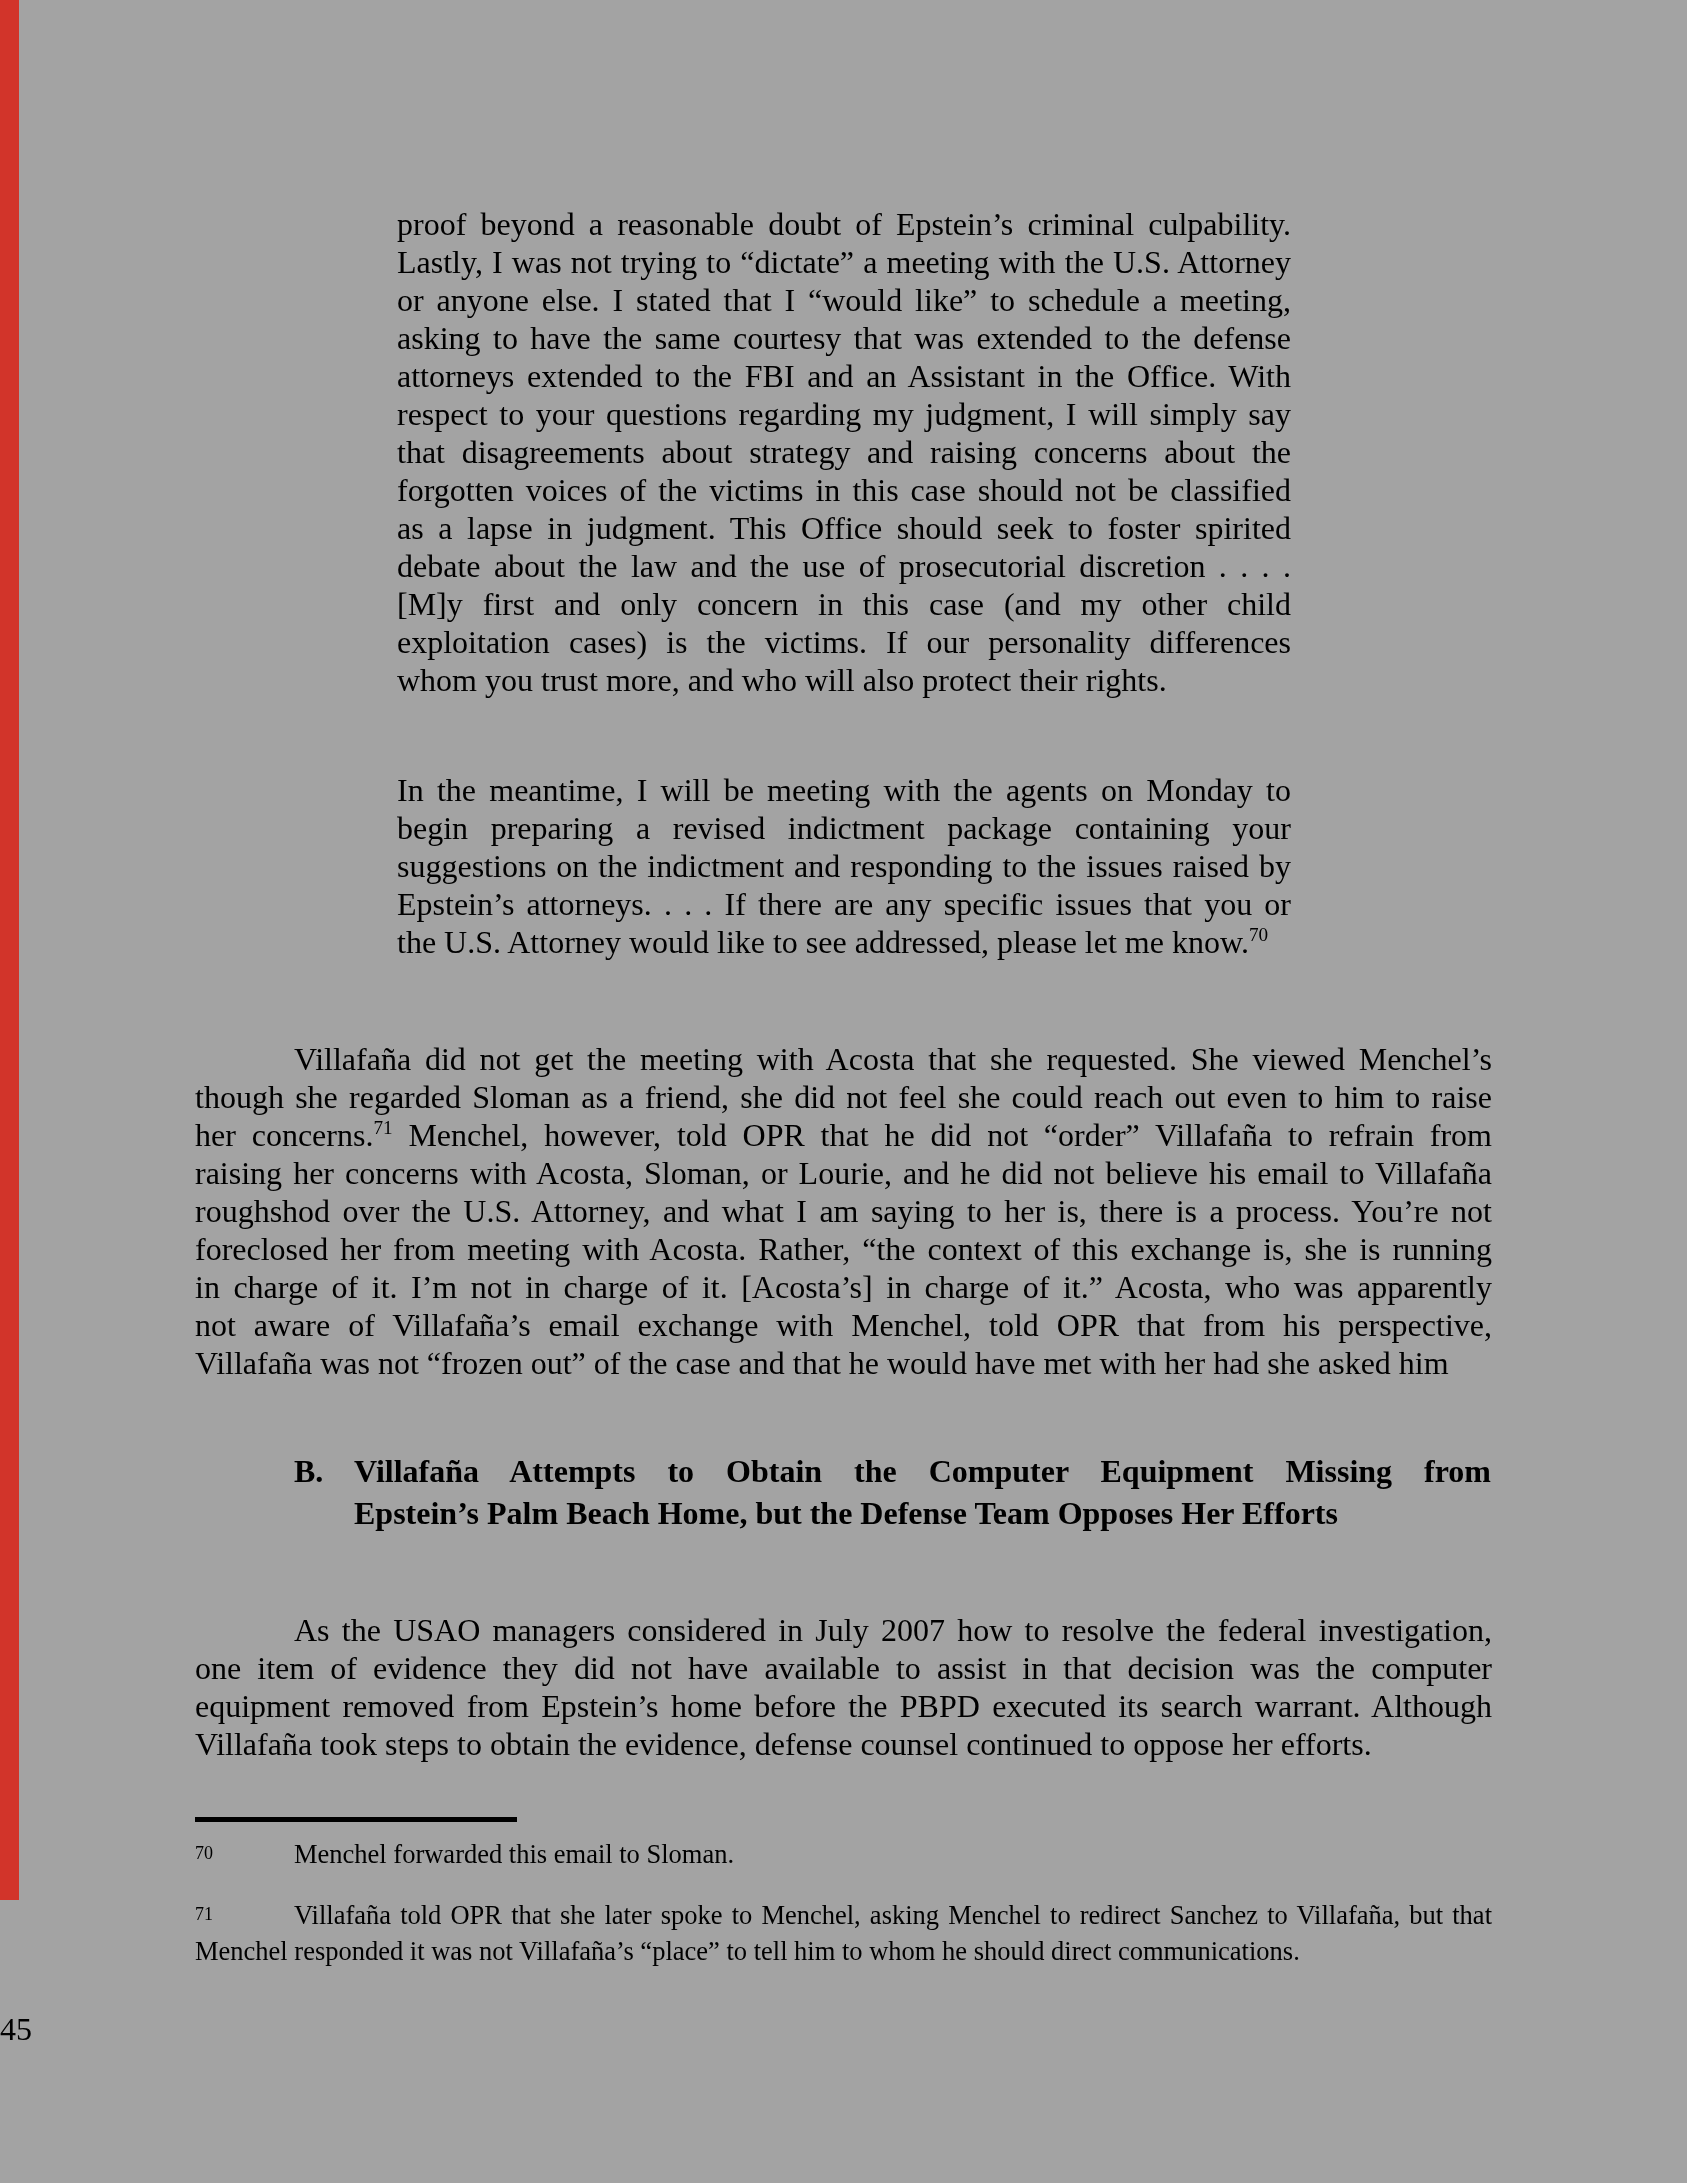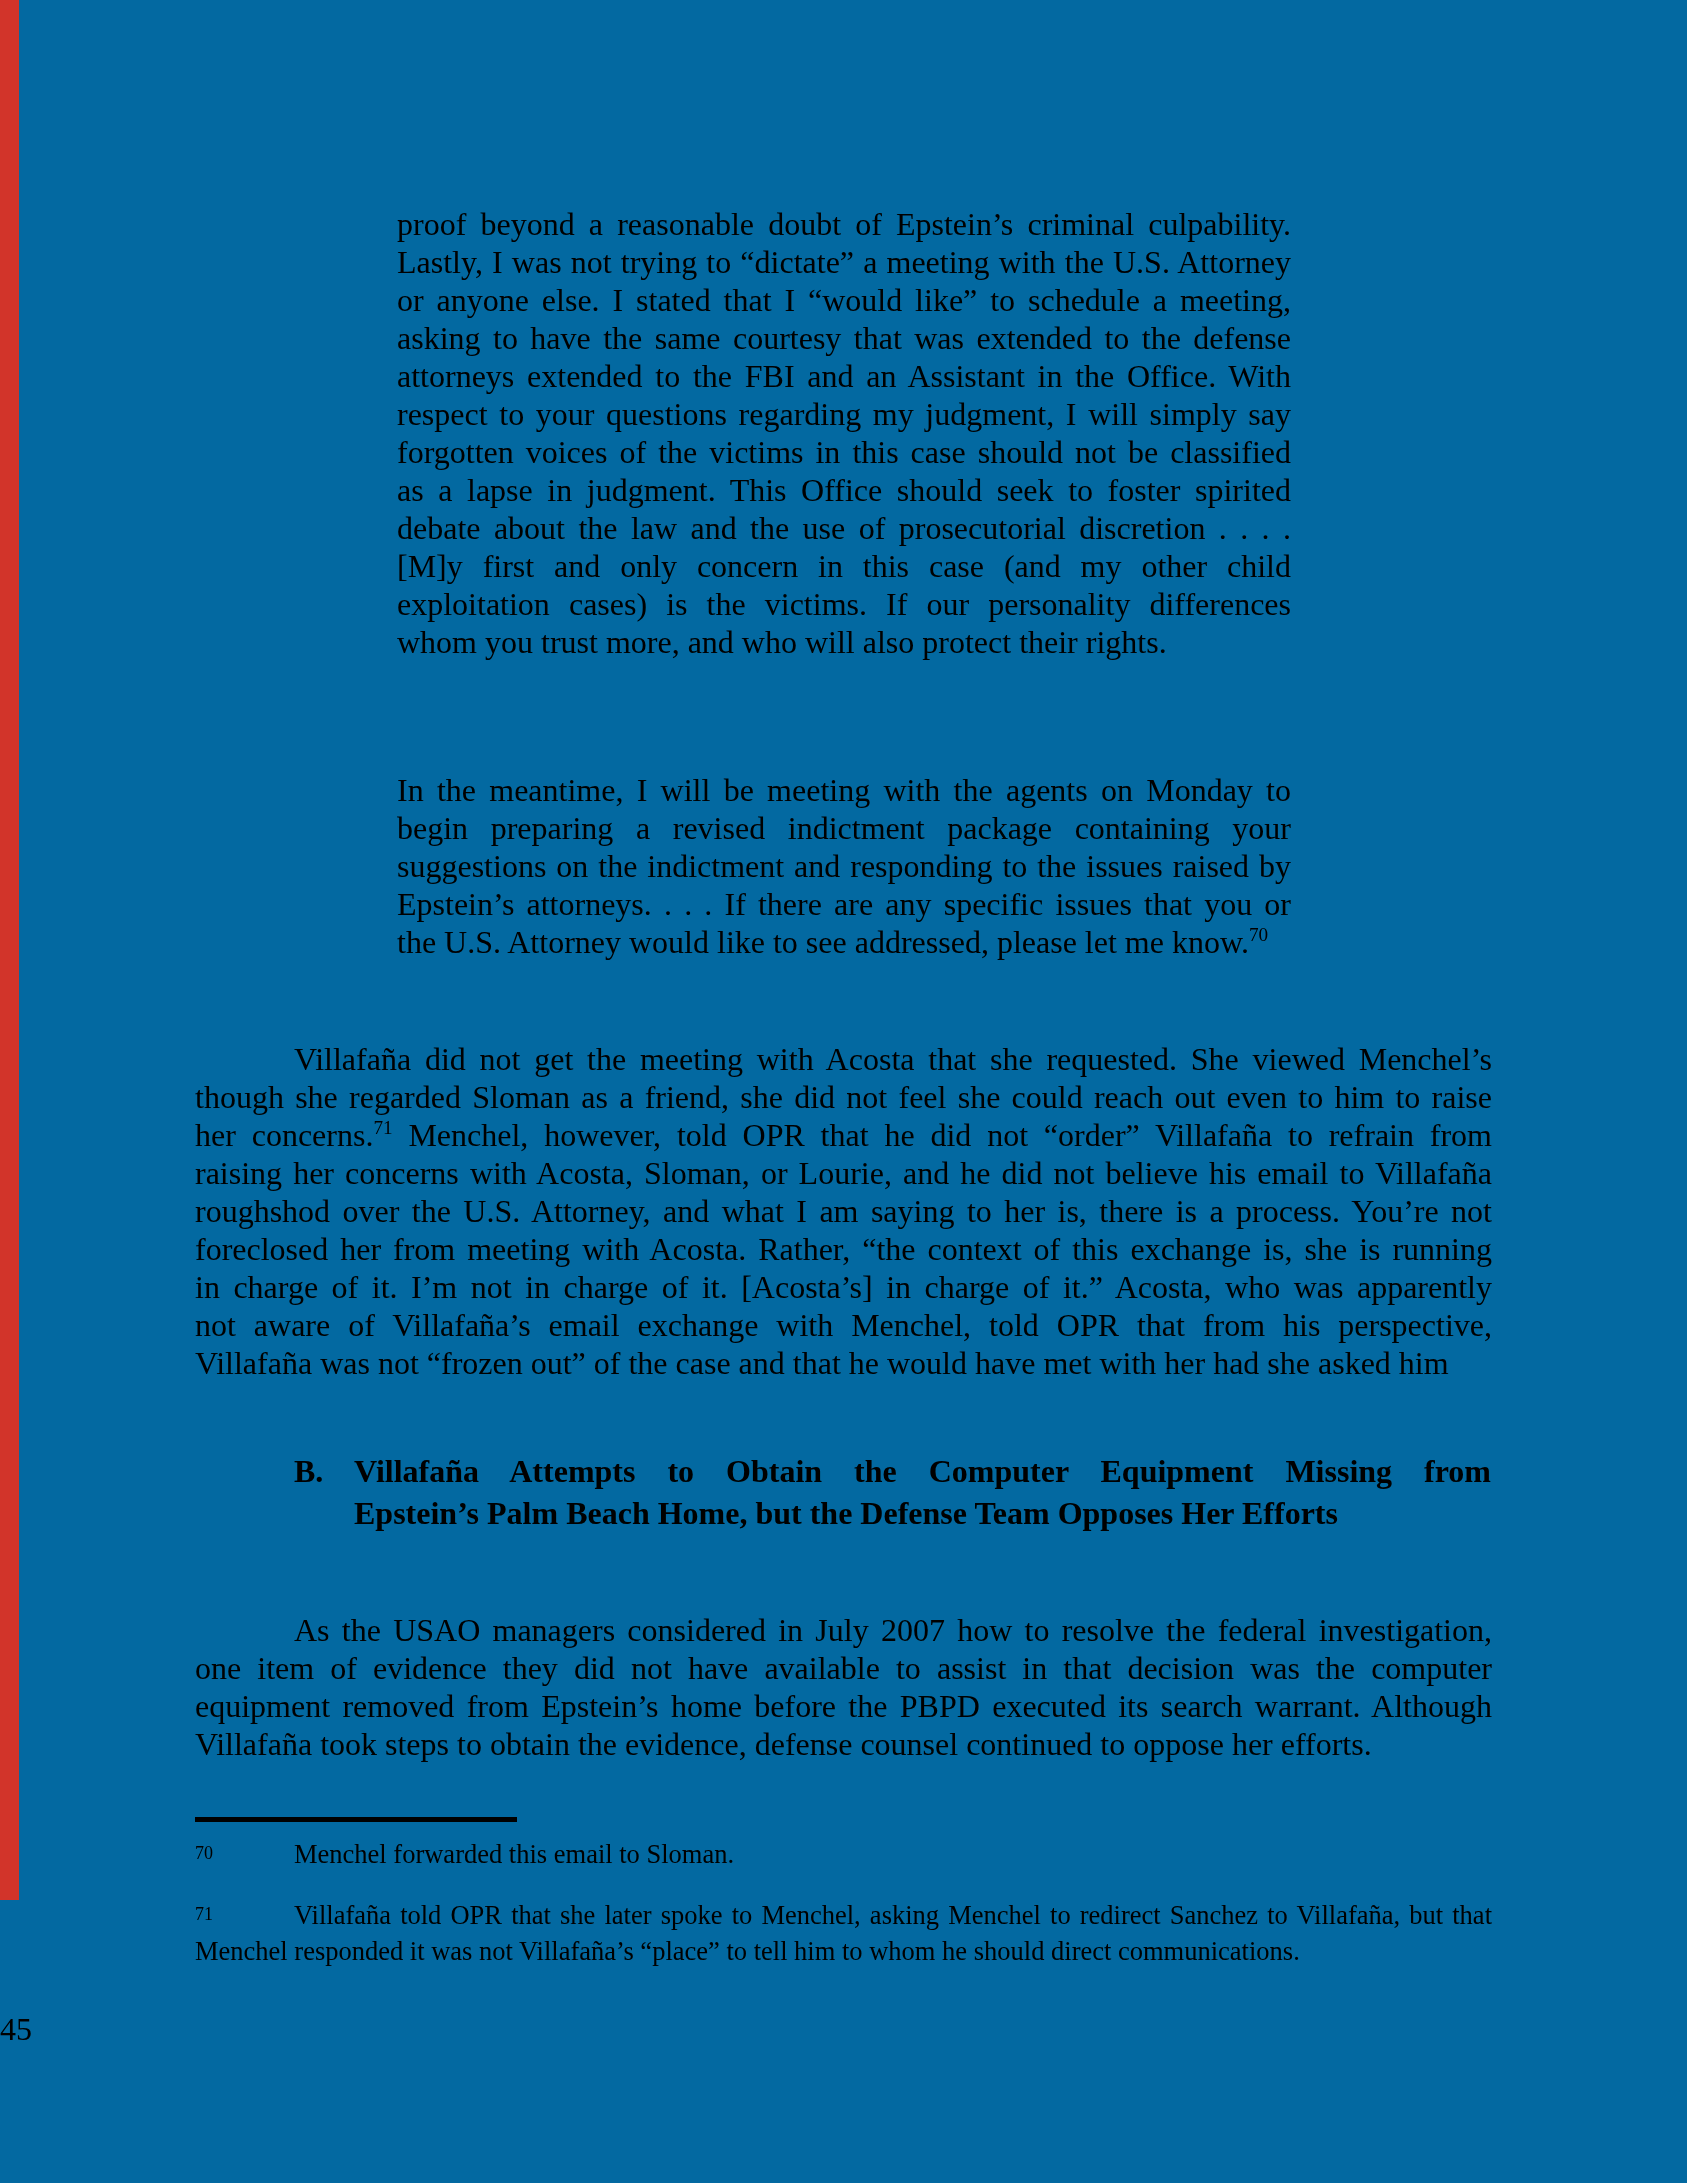--- a/index.html
+++ b/index.html
@@ -1,20 +1,20 @@
 <!DOCTYPE html>
 <html style="font-size:10.6px"><head>
 <meta charset="utf-8">
 <style>
   html, body { margin: 0; padding: 0; background: #ffffff; }
   .page {
     position: relative;
     width: 1687px;
     height: 2183px;
-    background: #0369a1;
+    background: #a3a3a3;
     color: #000000;
     font-family: "Liberation Serif", "DejaVu Serif", serif;
     overflow: hidden;
   }
   .redbar {
     position: absolute;
     left: 0; top: 0;
     width: 18.5px; height: 1900px;
   }
   .textblock { position: absolute; }
@@ -76,20 +76,21 @@
 
   <div class="redbar" style="background: rgb(210, 52, 42);"></div>
 
   <div class="textblock quotepara qp1 jblock">
       <div class="ln">proof beyond a reasonable doubt of Epstein’s criminal culpability.</div>
       <div class="ln">Lastly, I was not trying to “dictate” a meeting with the U.S. Attorney</div>
       <div class="ln">or anyone else.  I stated that I “would like” to schedule a meeting,</div>
       <div class="ln">asking to have the same courtesy that was extended to the defense</div>
       <div class="ln">attorneys extended to the FBI and an Assistant in the Office.  With</div>
       <div class="ln">respect to your questions regarding my judgment, I will simply say</div>
+      <div class="ln">that disagreements about strategy and raising concerns about the</div>
       <div class="ln">forgotten voices of the victims in this case should not be classified</div>
       <div class="ln">as a lapse in judgment.  This Office should seek to foster spirited</div>
       <div class="ln">debate about the law and the use of prosecutorial discretion . . . .</div>
       <div class="ln">[M]y first and only concern in this case (and my other child</div>
       <div class="ln">exploitation cases) is the victims.  If our personality differences</div>
       <div class="ln">whom you trust more, and who will also protect their rights.</div>
     </div>
 
   <div class="textblock quotepara qp2 jblock">
       <div class="ln">In the meantime, I will be meeting with the agents on Monday to</div>

